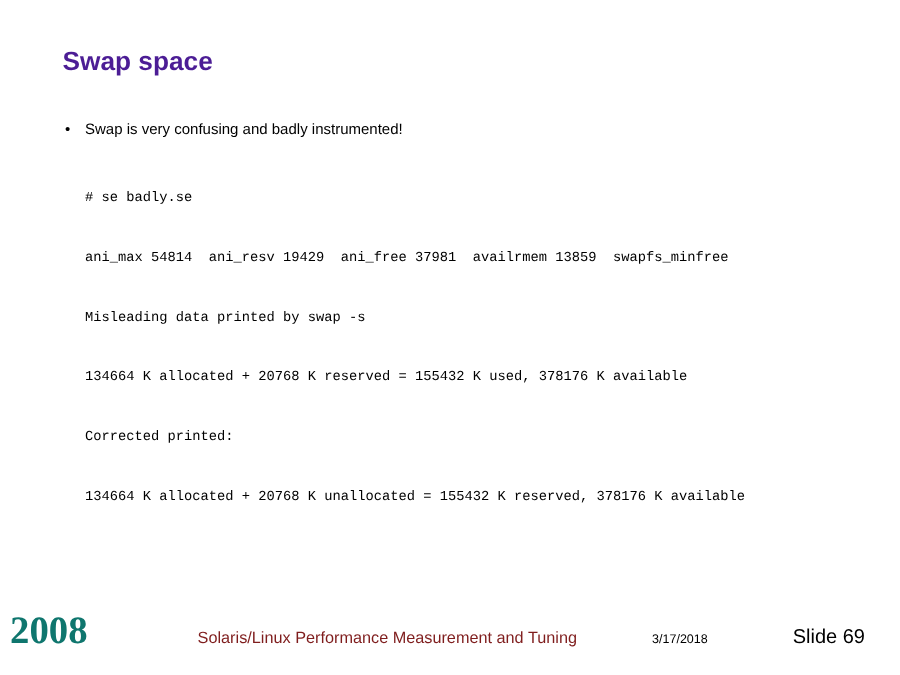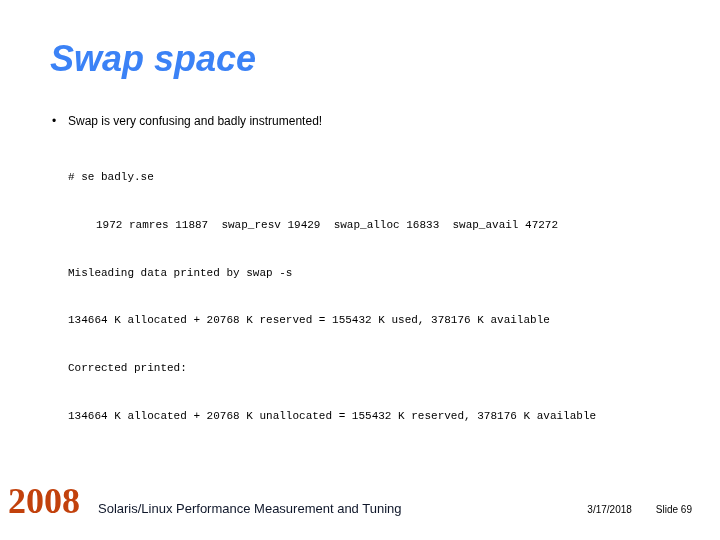--- a/index.html
+++ b/index.html
@@ -11,25 +11,24 @@
     position: relative;
     overflow: hidden;
   }
   .slide {
     width: 100%;
     height: 100%;
     padding: 38px 50px 0 50px;
     position: relative;
   }
   .title {
-    font-size: 36px;
+    font-size: 21px;
     font-weight: bold;
-    color: #3b82f6;
+    color: #4c1d95;
     margin-bottom: 34px;
-    font-style: italic;
   }
   .bullet {
     font-size: 12px;
     color: #000;
     margin-bottom: 10px;
     padding-left: 18px;
     position: relative;
   }
   .bullet::before {
     content: "•";
@@ -57,50 +56,52 @@
     position: absolute;
     bottom: 18px;
     left: 0;
     width: 100%;
     display: flex;
     align-items: baseline;
     padding: 0 28px 0 8px;
   }
   .year {
     font-family: "Times New Roman", serif;
-    font-size: 36px;
+    font-size: 31px;
     font-weight: bold;
-    color: #c2410c;
+    color: #0f766e;
     width: 90px;
   }
   .footer-title {
     font-size: 13px;
-    color: #0f172a;
+    color: #7f1d1d;
     flex: 1;
+    text-align: center;
   }
   .footer-date {
     font-size: 10px;
     color: #000;
     margin-right: 24px;
     margin-top: 44px;
   }
   .footer-slide {
-    font-size: 10px;
+    font-size: 16px;
     color: #000;
+    margin-left: 44px;
   }
 </style>
 </head>
 <body>
 
 <div class="slide">
   <h1 class="title">Swap space</h1>
   <div class="bullet">Swap is very confusing and badly instrumented!</div>
   <div class="code-block">
     <span class="code-line"># se badly.se</span>
-    <span class="code-wrap">1972 ramres 11887  swap_resv 19429  swap_alloc 16833  swap_avail 47272</span>
+    <span class="code-line">ani_max 54814  ani_resv 19429  ani_free 37981  availrmem 13859  swapfs_minfree</span>
     <span class="code-line">Misleading data printed by swap -s</span>
     <span class="code-line">134664 K allocated + 20768 K reserved = 155432 K used, 378176 K available</span>
     <span class="code-line">Corrected printed:</span>
     <span class="code-line">134664 K allocated + 20768 K unallocated = 155432 K reserved, 378176 K available</span>
     
     
     
     
     
     

